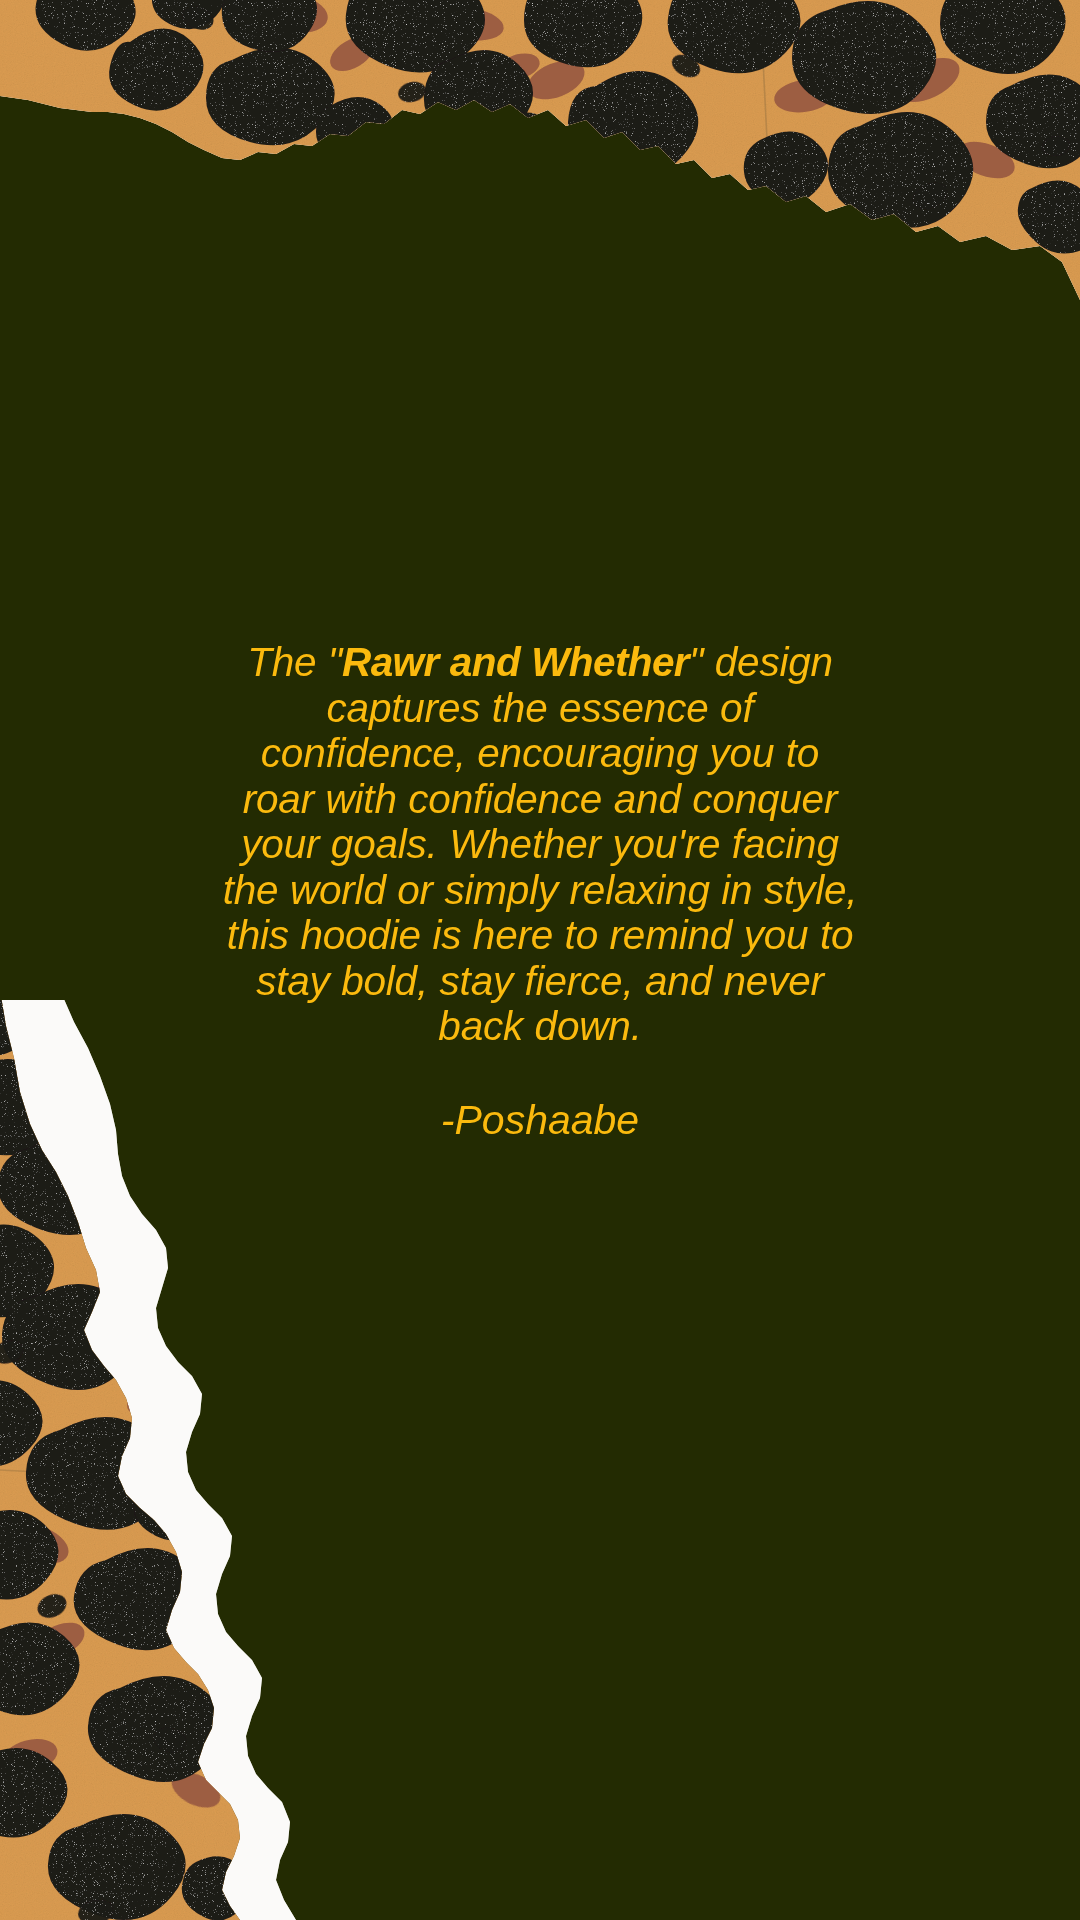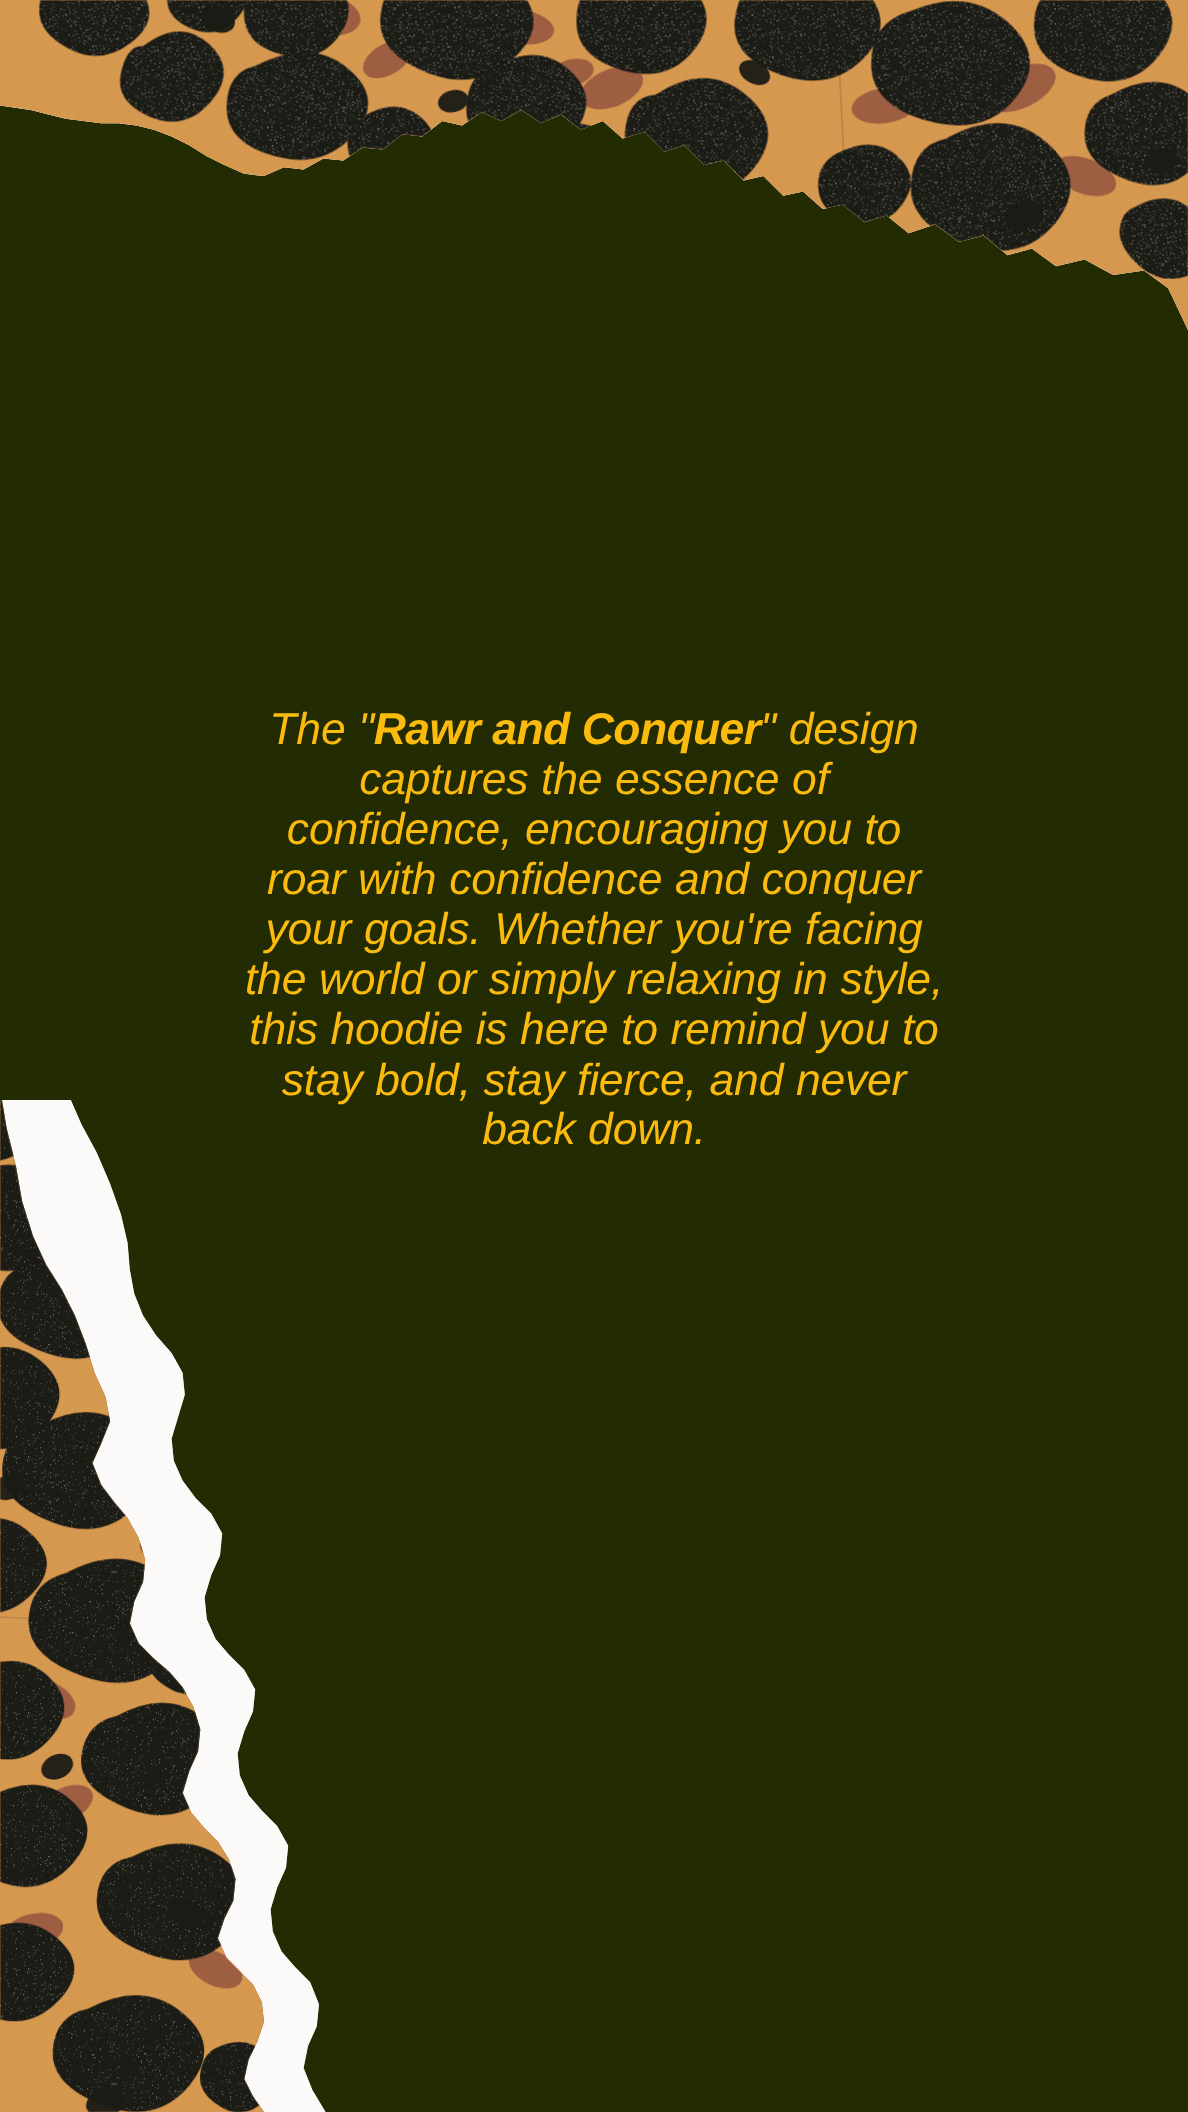--- a/index.html
+++ b/index.html
@@ -299,16 +299,17 @@
           <ellipse cx="170" cy="740" rx="17" ry="12" transform="rotate(14 170 740)"></ellipse>
           <ellipse cx="52" cy="606" rx="15" ry="11" transform="rotate(-24 52 606)"></ellipse>
           <ellipse cx="206" cy="650" rx="16" ry="11" transform="rotate(18 206 650)"></ellipse>
           <ellipse cx="96" cy="912" rx="18" ry="12" transform="rotate(-12 96 912)"></ellipse>
         </g>
       </g>
     </svg>
   </div>
 
   <div class="quote-wrap">
-    <p class="quote"><span>The "</span><b>Rawr and Conquer</b><span>" design captures the essence of confidence, encouraging you to roar with confidence and conquer your goals. Whether you're facing the world or simply relaxing in style, this hoodie is here to remind you to stay bold, stay fierce, and never back down.</span></p>
+    <p class="quote"><span>The "</span><b>Rawr and Whether</b><span>" design captures the essence of confidence, encouraging you to roar with confidence and conquer your goals. Whether you're facing the world or simply relaxing in style, this hoodie is here to remind you to stay bold, stay fierce, and never back down.</span></p>
+    <p class="signature">-Poshaabe</p>
   </div>
 
 </div>
 
 </body></html>

